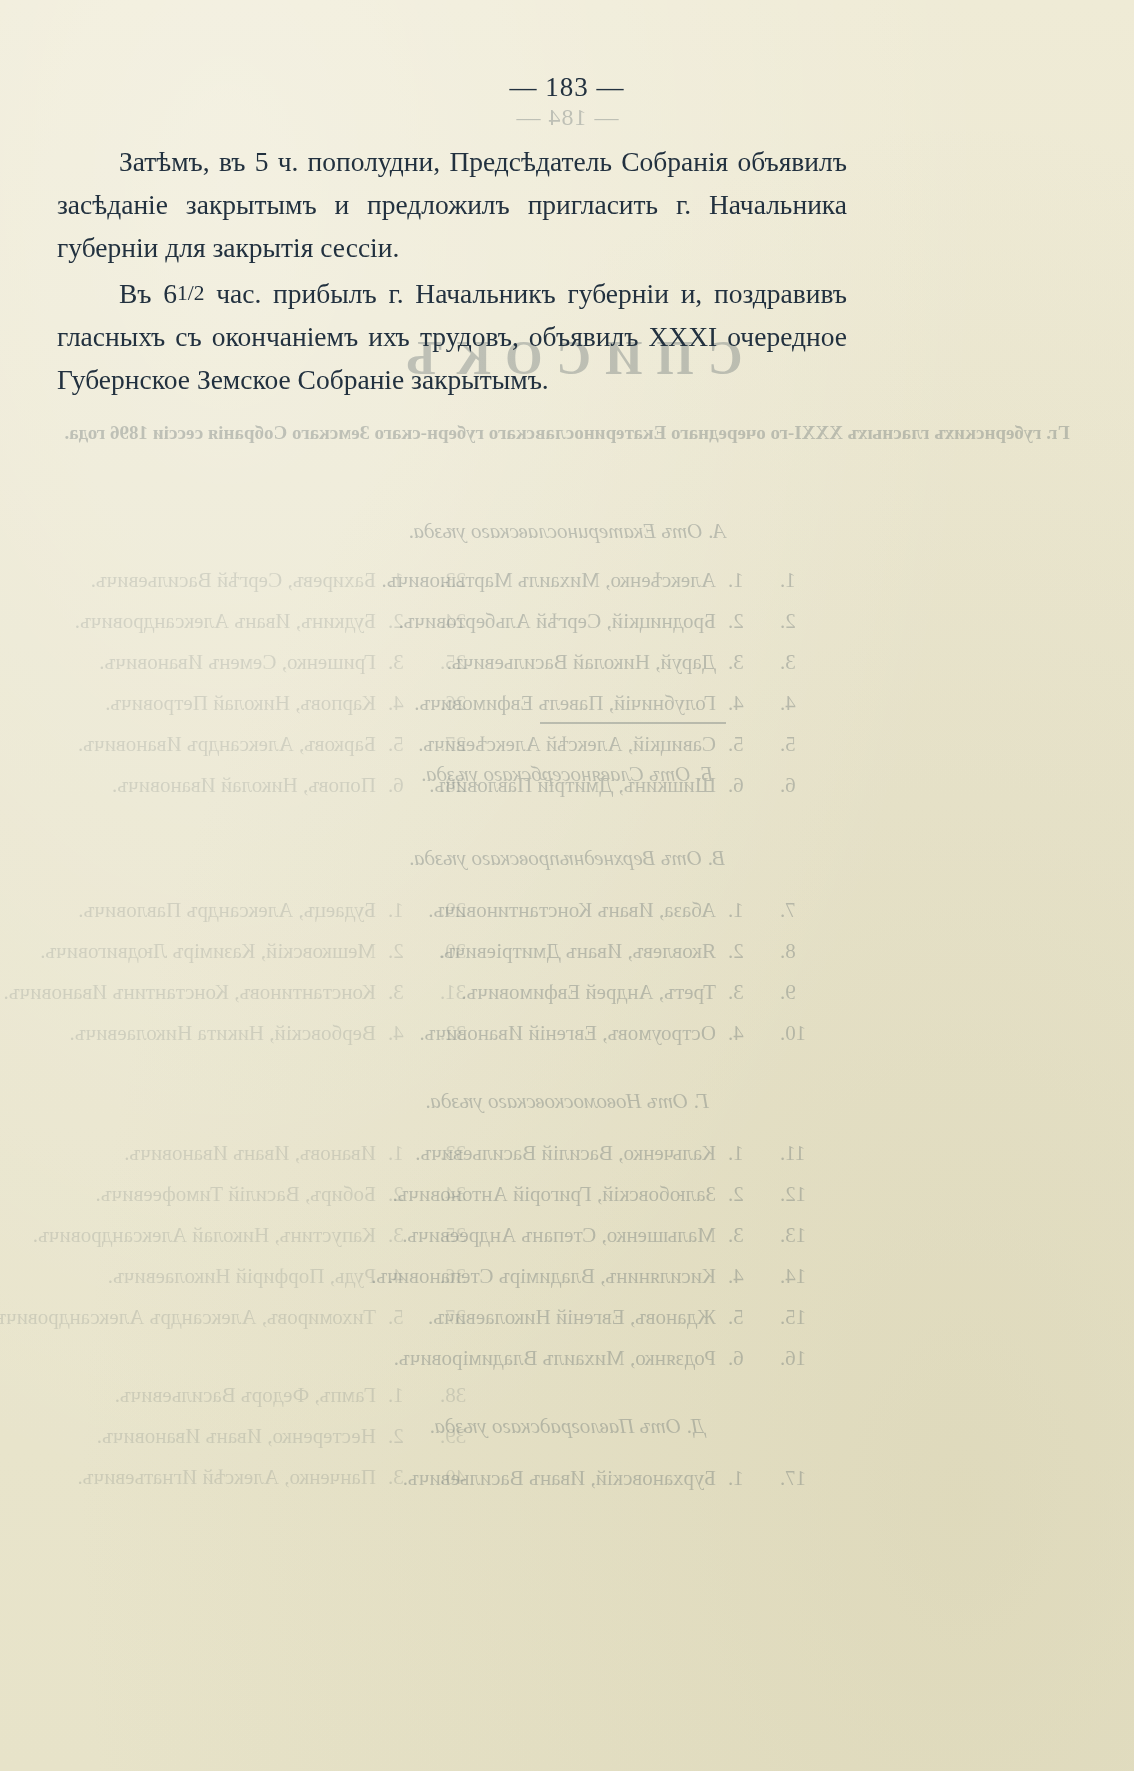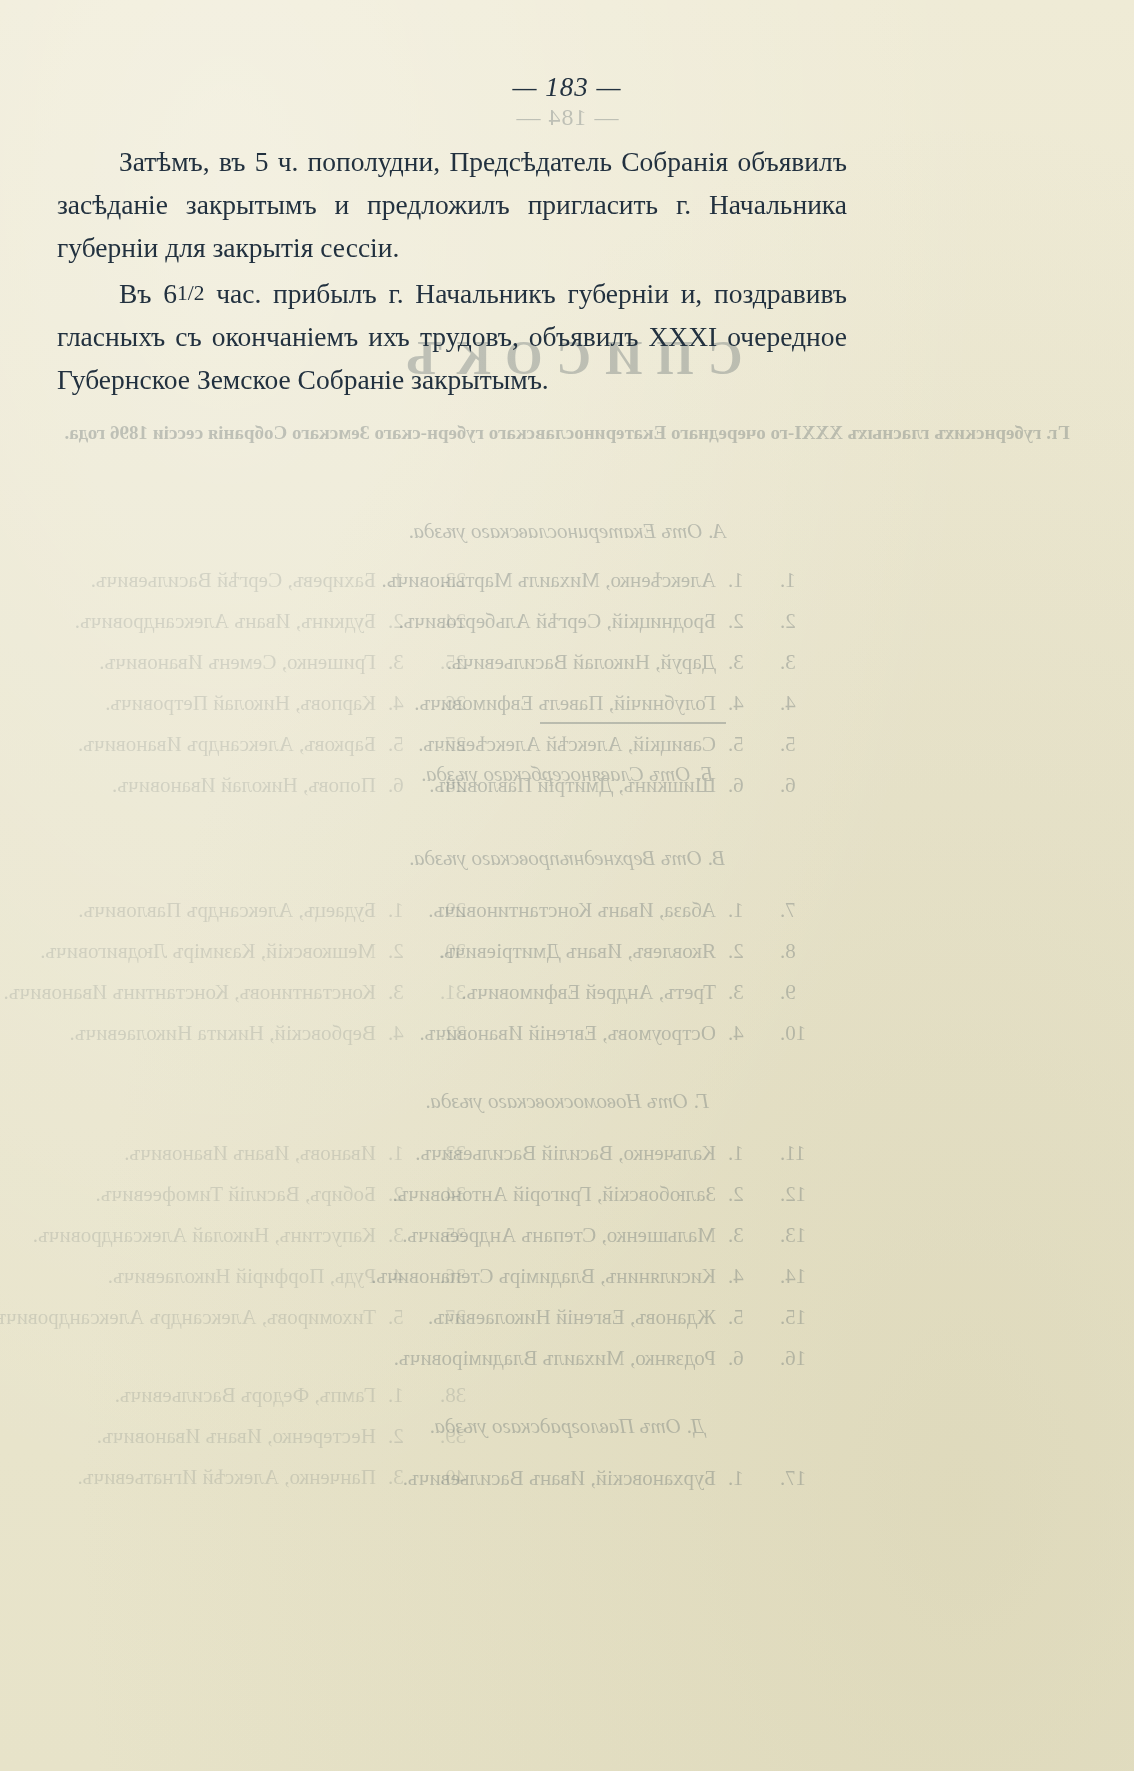--- a/index.html
+++ b/index.html
@@ -32,21 +32,20 @@
   
   .folio {
     position: absolute;
     top: 72px;
     left: 0;
     right: 0;
     text-align: center;
     font-size: 27px;
     letter-spacing: 1px;
     color: #22313f;
-    font-style: italic;
   }
   .body-text {
     position: absolute;
     top: 140px;
     left: 57px;
     width: 790px;
     font-size: 27.5px;
     line-height: 43px;
     text-align: justify;
     color: #22313f;

